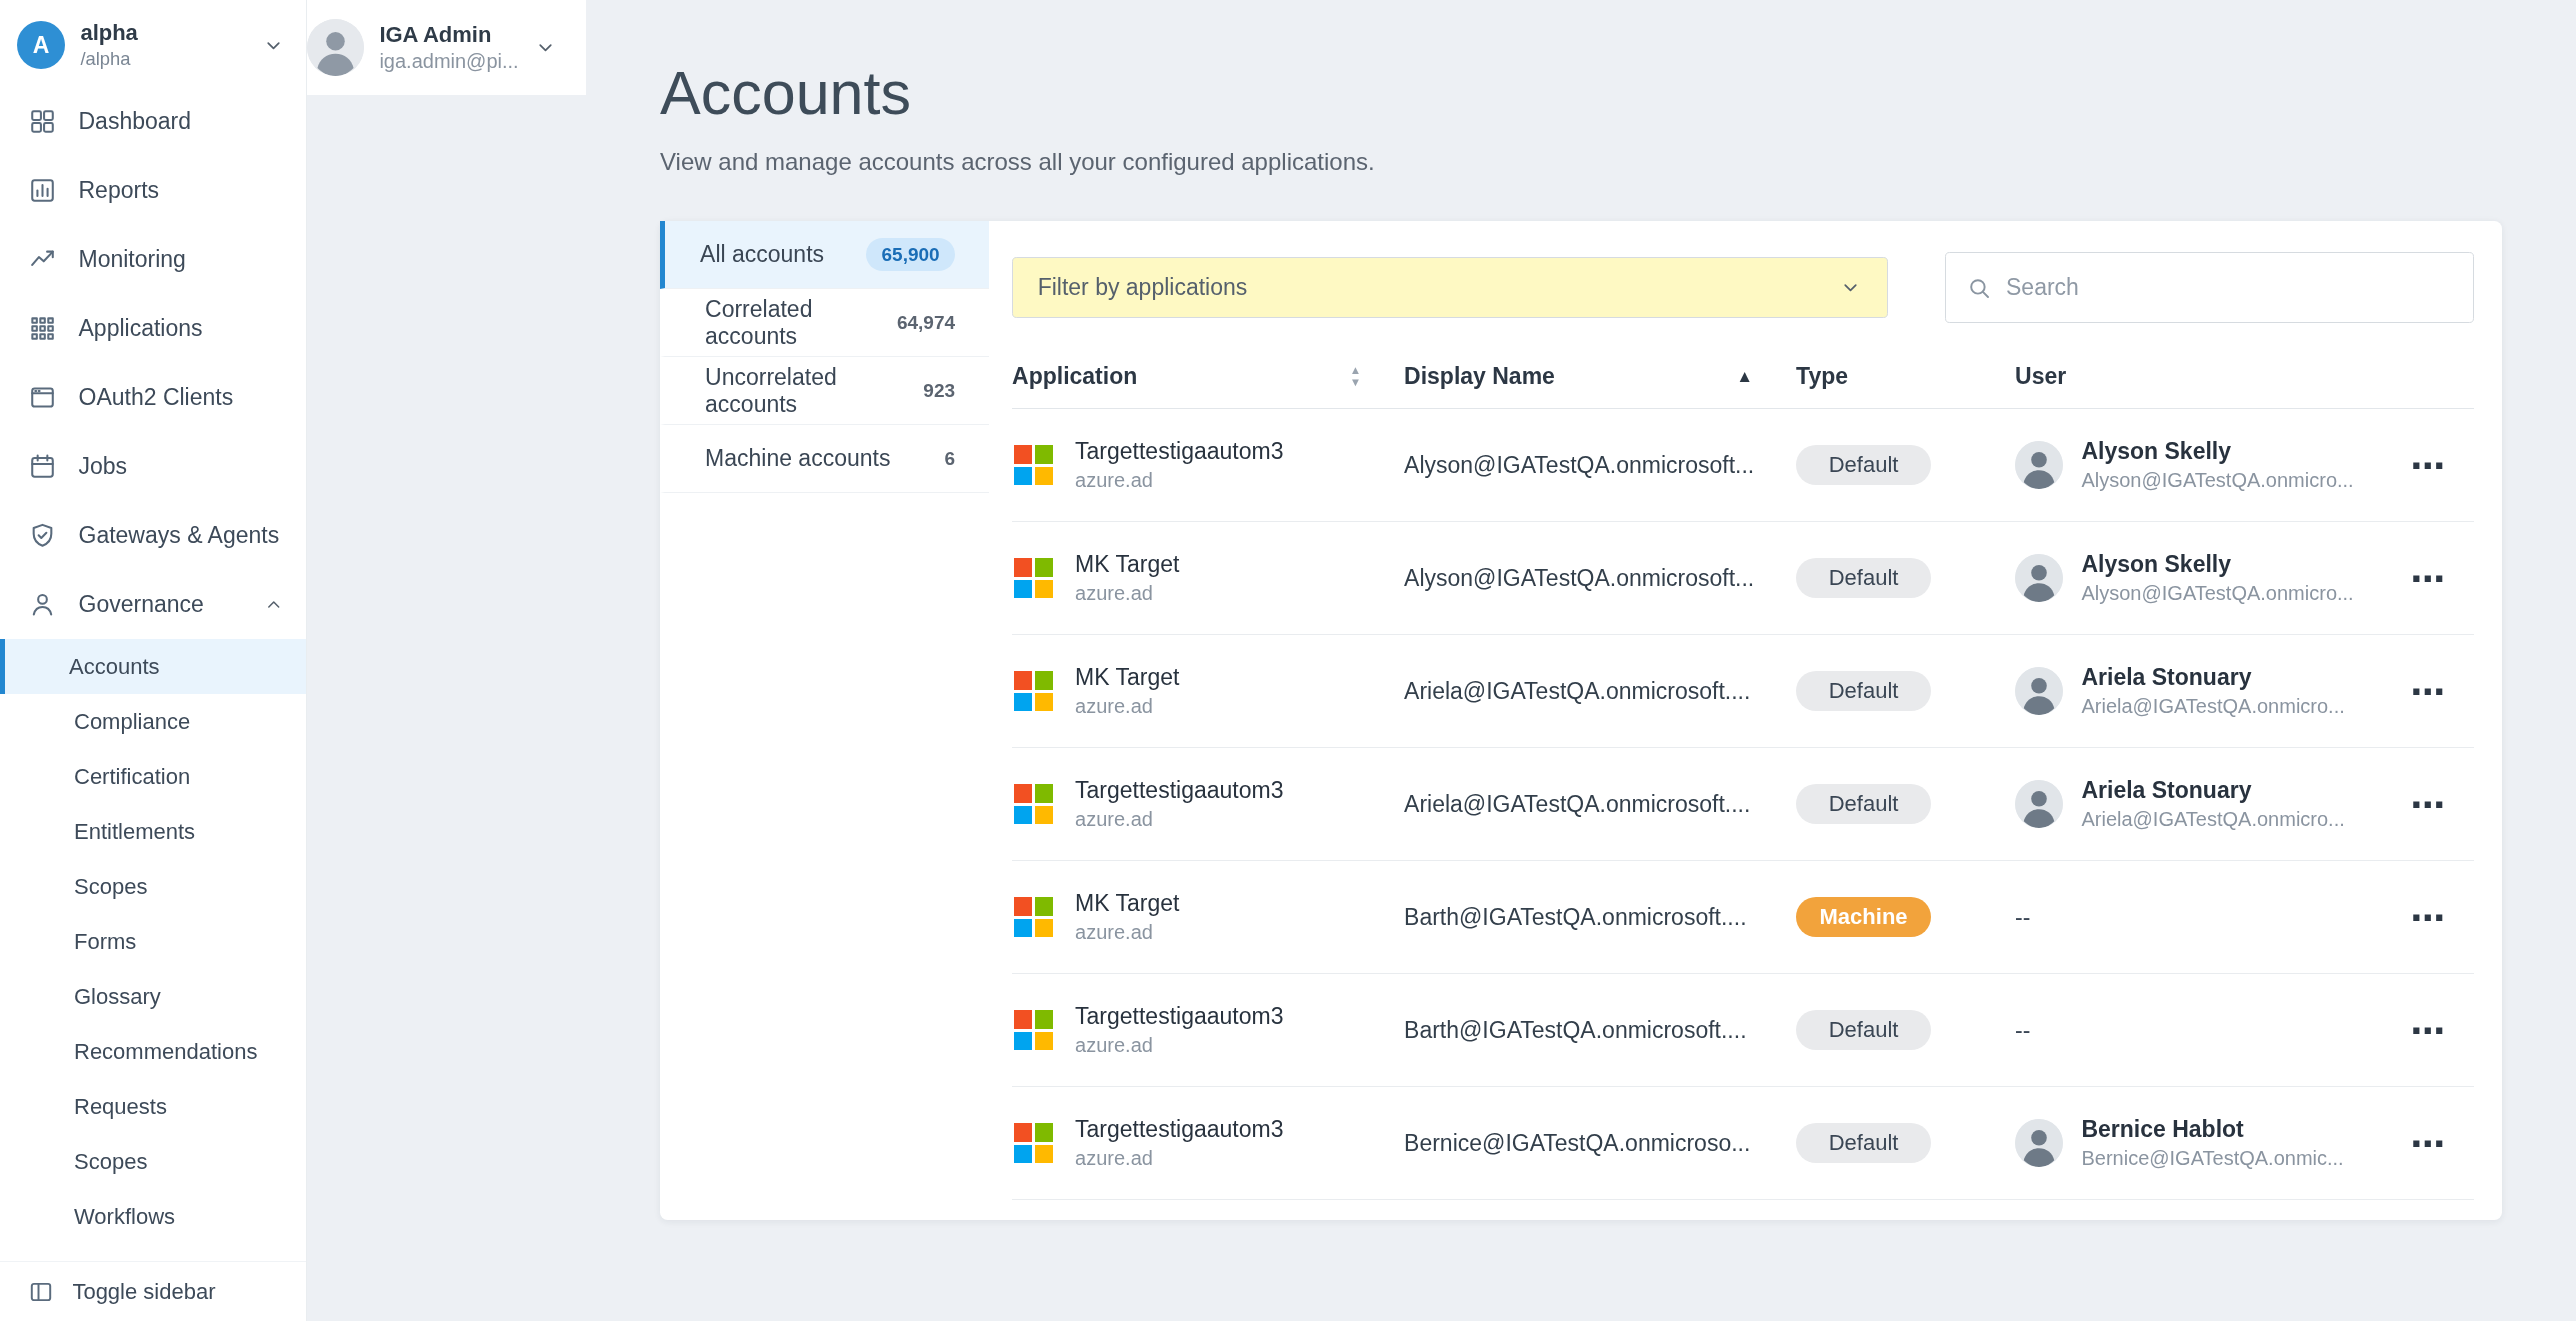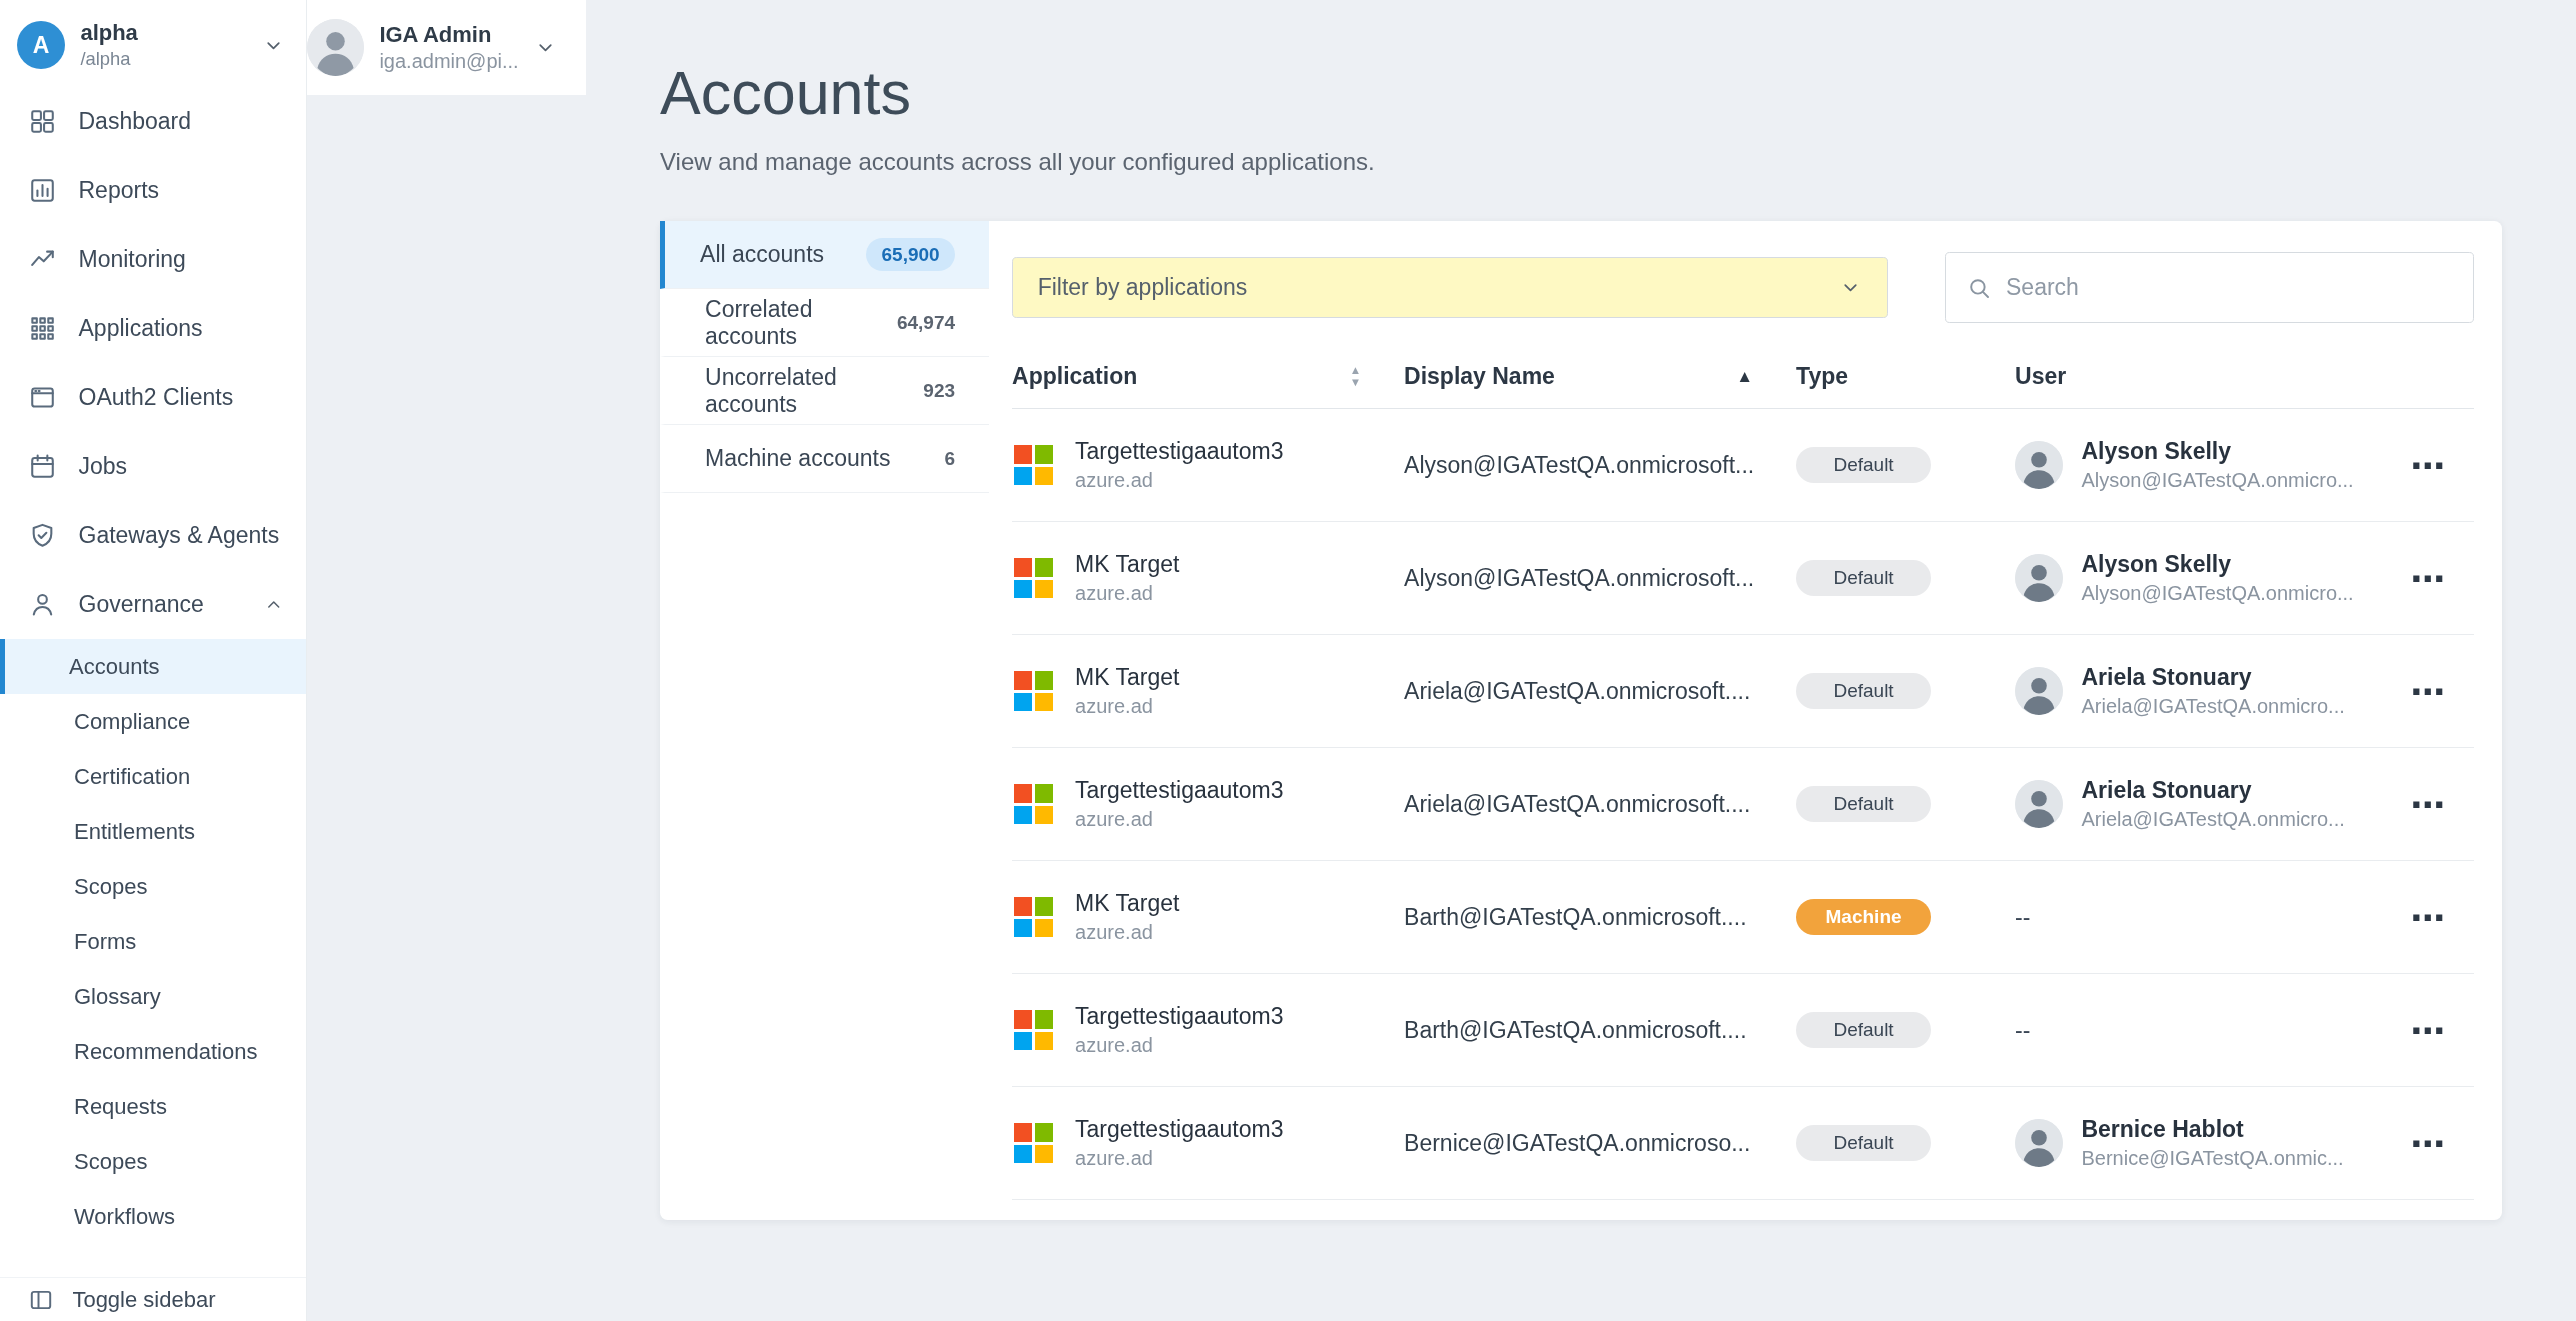--- a/index.html
+++ b/index.html
@@ -26,21 +26,21 @@
   .nav-item { height: 69px; display: flex; align-items: center; gap: 21.5px; padding: 0 21.5px 0 28px; font-size: 23px; color: #3d4a59; cursor: pointer; }
   .nav-icon { display: flex; color: #5a6b7d; }
   .nav-icon svg { width: 29px; height: 29px; }
   .nav-label { flex: 1; white-space: nowrap; }
   .nav-chevron { color: #55606c; display: flex; }
   .nav-chevron svg { width: 21.5px; height: 21.5px; }
 
   .subnav-item { height: 55px; display: flex; align-items: center; padding-left: 69px; font-size: 22px; color: #3d4a59; cursor: pointer; border-left: 5.4px solid transparent; }
   .subnav-item.selected { background: var(--selected-bg, #e9f4fd); border-left-color: var(--accent, #2387d0); padding-left: 64px; }
 
-  .sidebar-bottom { height: 44px; display: flex; align-items: center; gap: 18.4px; padding-left: 28px; font-size: 22px; color: #3d4a59; cursor: pointer; border-top: 0.8px solid #f0f3f6; }
+  .sidebar-bottom { height: 60px; display: flex; align-items: center; gap: 18.4px; padding-left: 28px; font-size: 22px; color: #3d4a59; cursor: pointer; border-top: 0.8px solid #f0f3f6; }
   .sidebar-bottom .nav-icon svg { width: 26px; height: 26px; }
 
   
   .main { flex: 1; display: flex; flex-direction: row; min-width: 0; }
   .topbar { height: 95px; flex: 0 0 95px; background: #fff; display: flex; align-items: center; justify-content: flex-end; padding-right: 29px; }
   .user-chip { display: flex; align-items: center; gap: 15.4px; cursor: pointer; }
   .avatar { border-radius: 50%; overflow: hidden; background: #e6e9ed; display: block; }
   .avatar svg { display: block; width: 100%; height: 100%; }
   .avatar-lg { width: 57px; height: 57px; }
   .user-meta .user-name { font-size: 22px; font-weight: 700; color: #2f3b48; }
@@ -80,21 +80,21 @@
   .cell-app { display: flex; align-items: center; gap: 21.5px; padding-left: 1.5px; }
   .ms-logo { display: grid; grid-template-columns: 18.4px 18.4px; grid-gap: 3.1px; width: 40px; flex: 0 0 40px; }
   .ms-logo i { width: 18.4px; height: 18.4px; display: block; }
   .q1 { background: var(--ms-red, #f25022); }
   .q2 { background: var(--ms-green, #7fba00); }
   .q3 { background: var(--ms-blue, #00a4ef); }
   .q4 { background: var(--ms-yellow, #ffb900); }
   .app-name { font-size: 23px; color: #28323e; }
   .app-sub { font-size: 20px; color: #8a94a0; margin-top: 3.8px; }
   .cell-display { font-size: 23px; color: #333f4b; padding-right: 23px; }
-  .badge { display: inline-block; min-width: 135px; text-align: center; padding: 7px 0; border-radius: 768px; font-size: 19px; background: var(--default-badge-bg, #e9eaec); color: var(--default-badge-text, #3a4654); }
+  .badge { display: inline-block; min-width: 135px; text-align: center; padding: 7px 0; border-radius: 768px; font-size: 22px; background: var(--default-badge-bg, #e9eaec); color: var(--default-badge-text, #3a4654); }
   .badge.machine { background: var(--machine-badge-bg, #f2a33c); color: var(--machine-badge-text, #fff); font-weight: 700; }
   .cell-user { display: flex; align-items: center; gap: 18.4px; min-width: 0; }
   .avatar-sm { width: 48px; height: 48px; flex: 0 0 48px; }
   .user-text { min-width: 0; overflow: hidden; }
   .user-name-cell { font-size: 23px; font-weight: 700; color: #28323e; white-space: nowrap; }
   .user-email-cell { font-size: 20px; color: #8a94a0; margin-top: 3.8px; white-space: nowrap; }
   .no-user { font-size: 23px; color: #3a4654; }
   .cell-menu { display: flex; justify-content: center; }
   .row-menu { font-size: 35px; font-weight: 700; color: #2c3744; line-height: 1; cursor: pointer; }
 </style>

